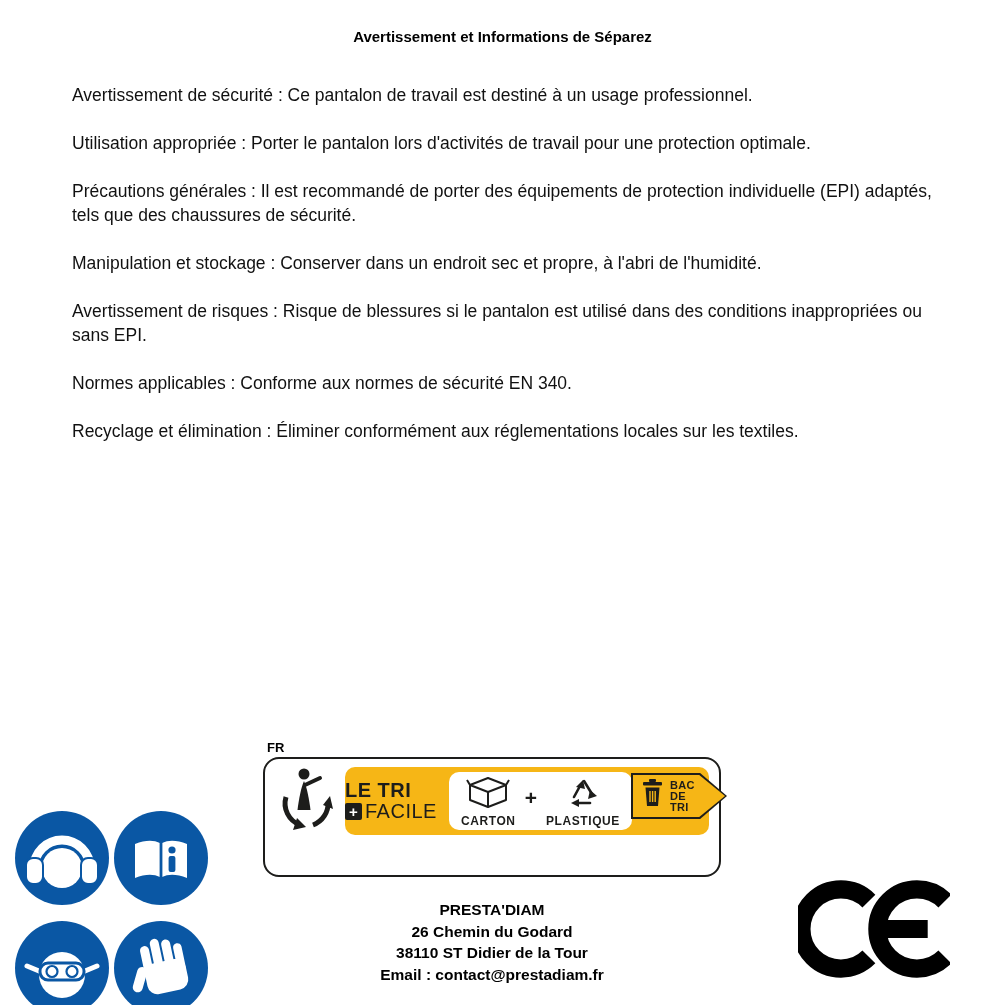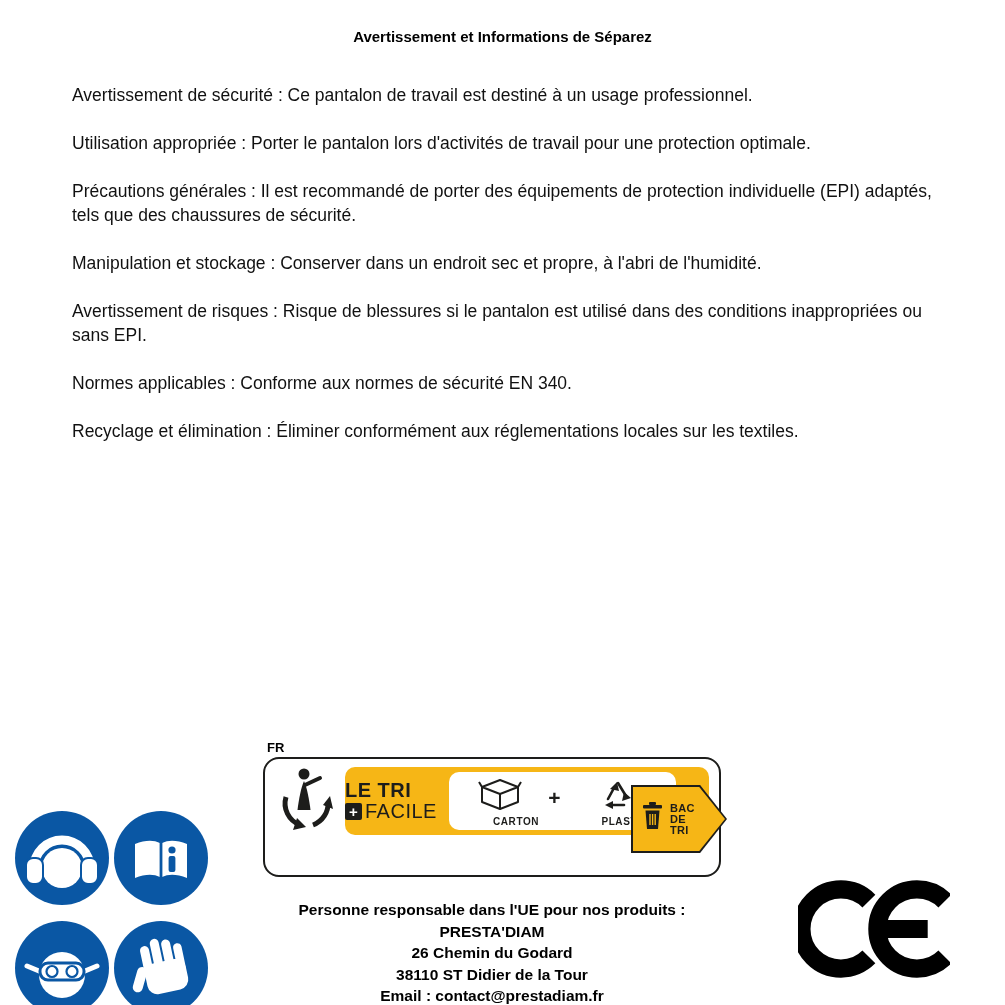--- a/index.html
+++ b/index.html
@@ -77,23 +77,23 @@
   .tri-facile .l2 .w{font-size:20px;font-weight:normal;color:var(--ink);letter-spacing:.5px;}
   .white-pill{
     margin-left:12px;
     background:#fff;
     border-radius:10px;
     padding:5px 12px 3px;
     display:flex;align-items:center;gap:9px;
     height:58px;
   }
   .mat-col{display:flex;flex-direction:column;align-items:center;gap:2px;}
-  .mat-col .lbl{font-size:10px;font-weight:bold;letter-spacing:.6px;color:var(--ink);margin-left:32px;}
+  .mat-col .lbl{font-size:12px;font-weight:bold;letter-spacing:.6px;color:var(--ink);}
   .mat-plus{font-size:21px;font-weight:bold;color:var(--ink);padding-bottom:8px;}
-  .bac-tag{position:absolute;right:-18px;top:18px;width:96px;height:68px;}
+  .bac-tag{position:absolute;right:-18px;top:6px;width:96px;height:46px;}
   .bac-tag .outer{position:absolute;inset:0;background:var(--ink);
     clip-path:polygon(0 0,72% 0,100% 50%,72% 100%,0 100%);}
   .bac-tag .inner{position:absolute;inset:2px;background:var(--yellow);
     clip-path:polygon(0 0,72% 0,100% 50%,72% 100%,0 100%);
     display:flex;align-items:center;padding-left:8px;gap:5px;}
   .bac-text{font-size:11px;line-height:11px;font-weight:bold;color:var(--ink);letter-spacing:.3px;}
   .tagline{
     margin-top:8px;
     text-align:right;
     padding-right:30px;
@@ -258,21 +258,20 @@
               </span>
             </div>
           </div>
         </div>
       </div>
 
     </div>
   </div>
 
   <div class="address">
-    <div>Personne responsable dans l'UE pour nos produits :</div>
     <div>PRESTA'DIAM</div>
     <div>26 Chemin du Godard</div>
     <div>38110 ST Didier de la Tour</div>
     <div>Email : contact@prestadiam.fr</div>
   </div>
 
   <span class="ce-mark">
     <svg width="152" height="118" viewBox="0 0 300 200">
       <g fill="none" stroke="#000000" stroke-width="36">
         <path d="M139.9 44.9 A78 78 0 1 0 139.9 155.1"></path>

